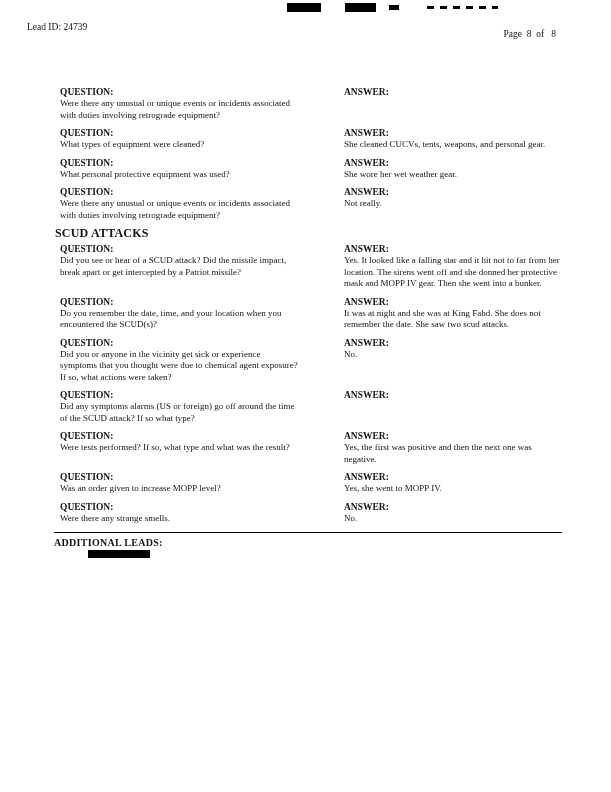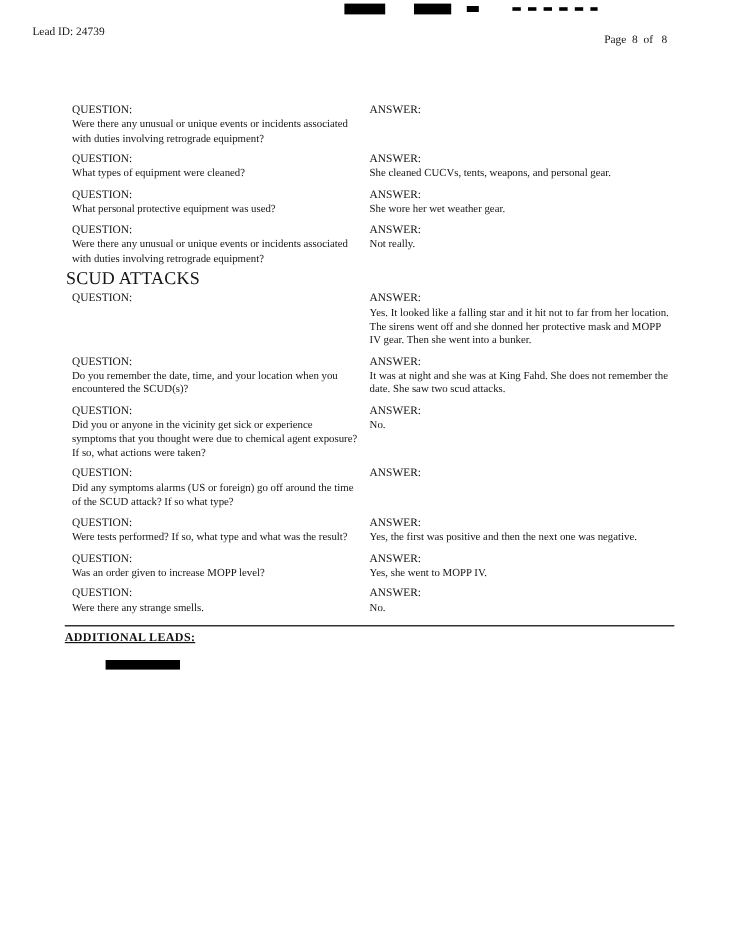--- a/index.html
+++ b/index.html
@@ -24,34 +24,34 @@
   .page-num {
     position: absolute; right: 27px; top: 29px;
     font-size: 9.5px; white-space: pre;
   }
 
   .content {
     position: absolute; left: 60px; top: 86px; width: 502px;
   }
   .qa-row { display: flex; align-items: flex-start; margin-bottom: 6px; }
   .q-col { width: 248px; padding-right: 10px; box-sizing: border-box; }
-  .a-col { flex: 1; }
-  .lbl { font-weight: normal; font-size: 9.5px; line-height: 12px; }
+  .a-col { flex: 1; margin-left: 36px; }
+  .lbl { font-weight: bold; font-size: 9.5px; line-height: 12px; }
   .txt { font-size: 9px; line-height: 11.5px; }
   .section-hdr {
-    font-weight: normal; font-size: 15px; line-height: 12px;
+    font-weight: bold; font-size: 12px; line-height: 12px;
     margin: 1px 0 4px -5px; letter-spacing: 0.2px;
   }
   .divider {
     border: none; border-top: 1.6px solid #000;
     margin: 8px 0 0 -6px; width: 508px;
   }
   .add-leads {
     font-weight: bold; font-size: 10px; line-height: 13px;
-    margin: 3px 0 0 -6px; letter-spacing: 0.3px; text-decoration: underline;
+    margin: 3px 0 0 -6px; letter-spacing: 0.3px;
   }
 </style>
 </head>
 <body>
 
 <div class="page">
 
   <div class="redaction" style="left:287px; top:3px; width:34px; height:9px;"></div>
   <div class="redaction" style="left:345px; top:3px; width:31px; height:9px;"></div>
   <div class="redaction" style="left:389px; top:5px; width:10px; height:5px;"></div>
@@ -109,20 +109,21 @@
       <div class="lbl">ANSWER:</div>
       <div class="txt">Not really.</div>
     </div>
   </div>
 
   <div class="section-hdr">SCUD ATTACKS</div>
 
   <div class="qa-row">
     <div class="q-col">
       <div class="lbl">QUESTION:</div>
+      <div class="txt">Did you see or hear of a SCUD attack?  Did the missile impact, break apart or get intercepted by a Patriot missile?</div>
     </div>
     <div class="a-col">
       <div class="lbl">ANSWER:</div>
       <div class="txt">Yes.  It looked like a falling star and it hit not to far from her location.  The sirens went off and she donned her protective mask and MOPP IV gear.  Then she went into a bunker.</div>
     </div>
   </div>
 
   <div class="qa-row">
     <div class="q-col">
       <div class="lbl">QUESTION:</div>

